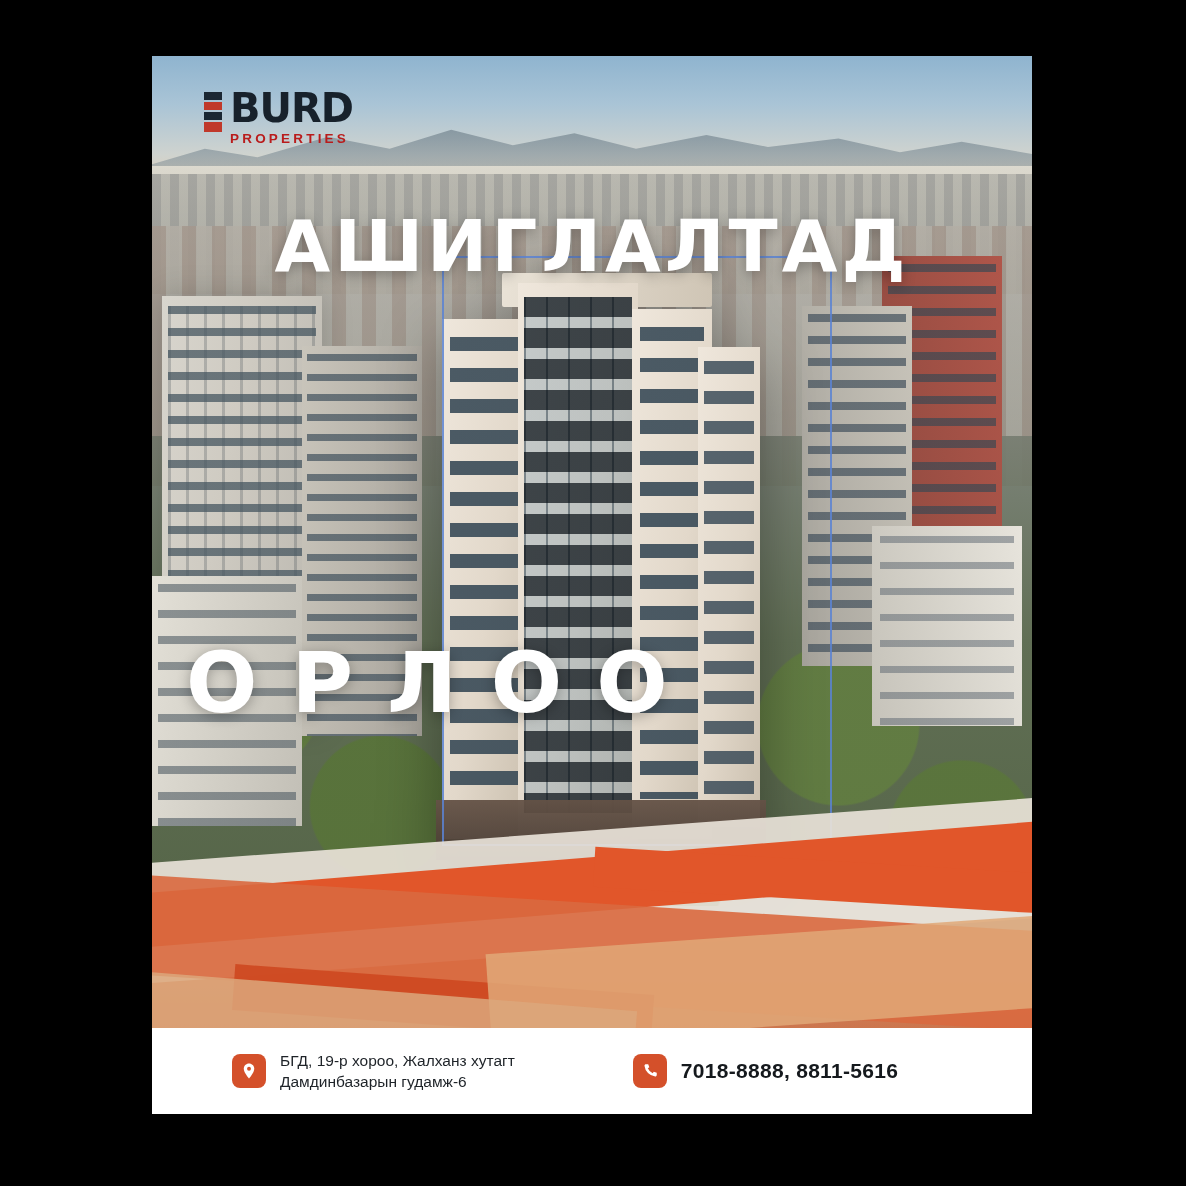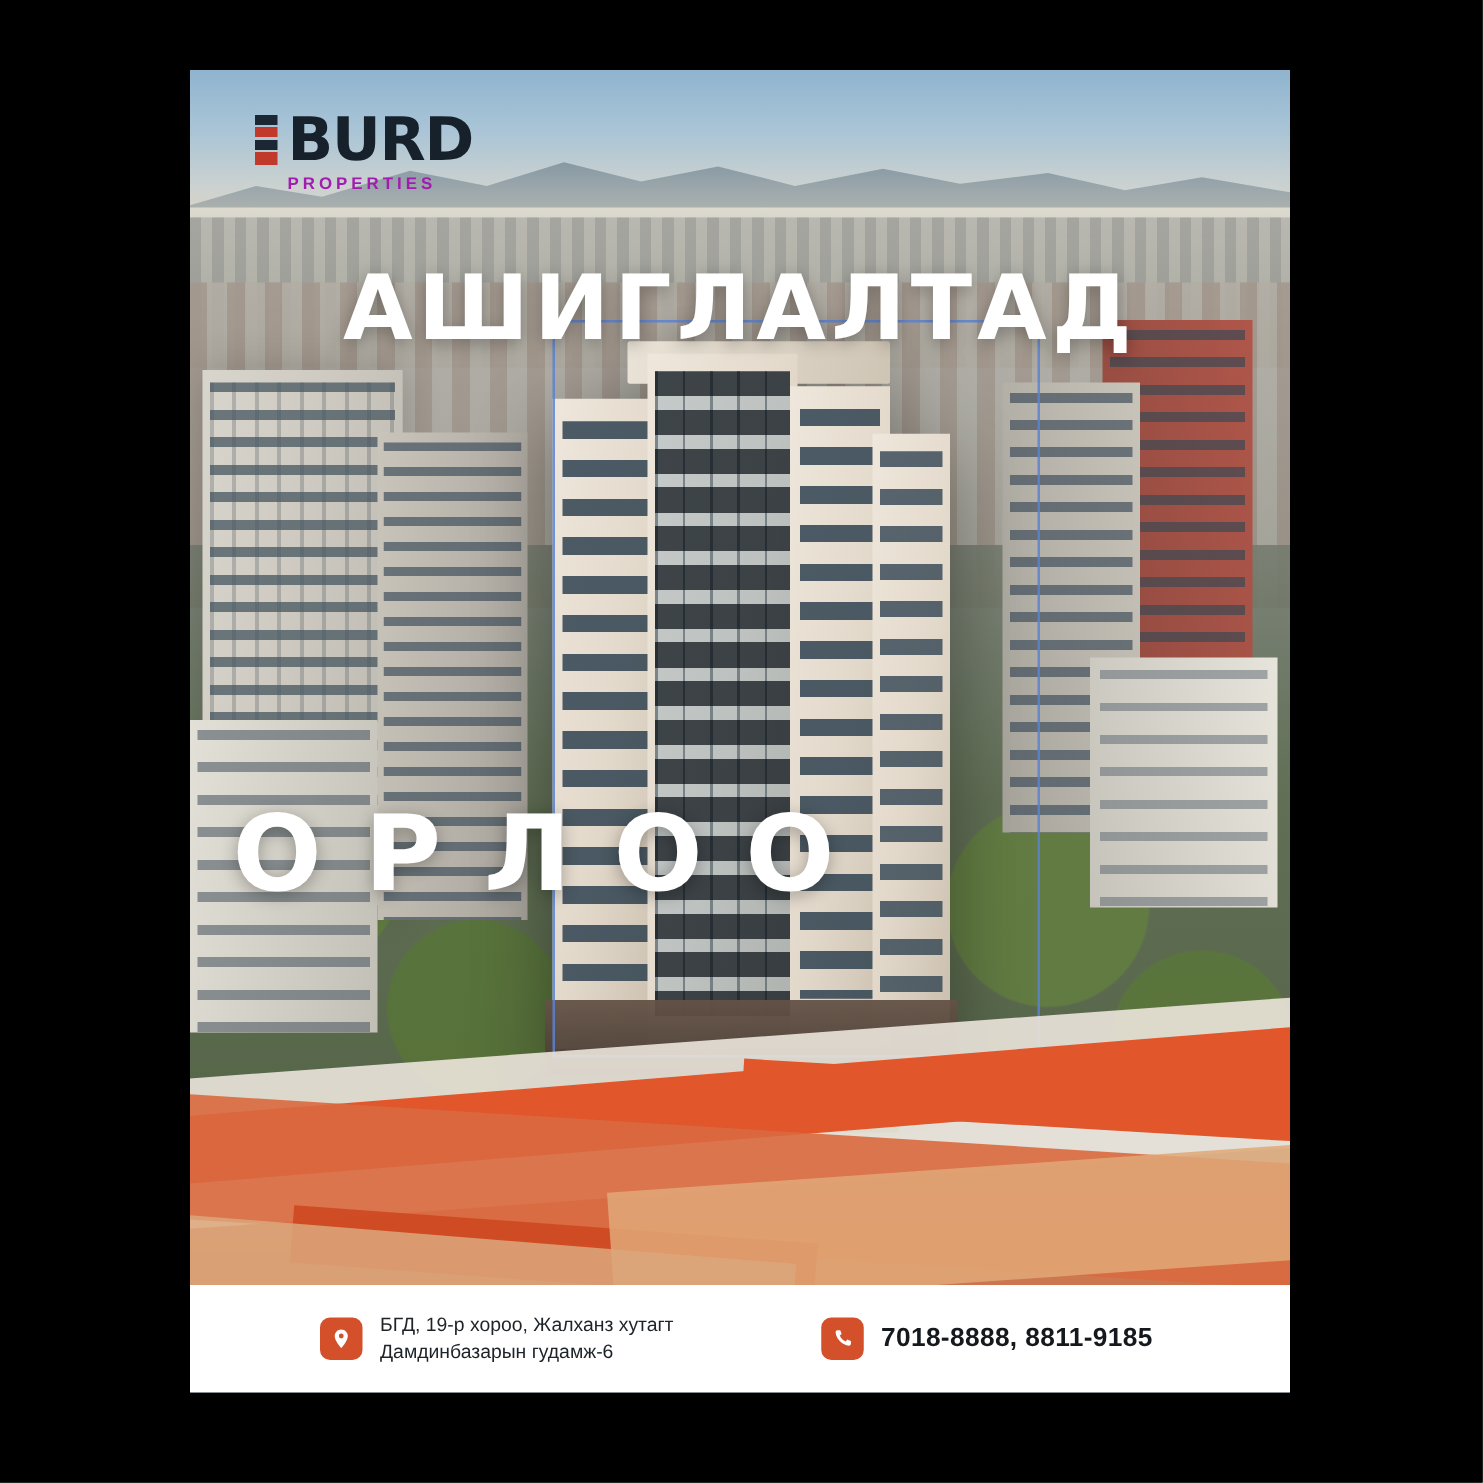--- a/index.html
+++ b/index.html
@@ -345,31 +345,31 @@
     margin-top: 4px;
     background:
       linear-gradient(to bottom,
         #1b2733 0 8px, transparent 8px 10px,
         #c0392b 10px 18px, transparent 18px 20px,
         #1b2733 20px 28px, transparent 28px 30px,
         #c0392b 30px 38px);
   }
   .logo-text { display: flex; flex-direction: column; line-height: 1; }
   .logo-name {
-    font-size: 48px;
+    font-size: 40px;
     font-weight: 800;
     letter-spacing: -1px;
     color: #17212b;
     font-family: "DejaVu Sans", sans-serif;
   }
   .logo-sub {
     margin-top: 4px;
     font-size: 13.5px;
     letter-spacing: 3.2px;
-    color: #a21caf;
+    color: #b91c1c;
     font-weight: 600;
   }
 
   
   .headline-top {
     position: absolute;
     left: 0; right: 0;
     top: 148px;
     text-align: center;
     font-family: "DejaVu Sans", sans-serif;
@@ -405,21 +405,21 @@
     background: #ffffff;
     display: flex;
     align-items: center;
     z-index: 14;
   }
   .footer-item {
     display: flex;
     align-items: center;
     gap: 14px;
   }
-  .footer-item.address { margin-left: 104px; justify-content: space-between; }
+  .footer-item.address { margin-left: 80px; justify-content: space-between; }
   .footer-item.phone   { margin-left: 118px; }
   .pin-badge, .phone-badge {
     width: 34px; height: 34px;
     border-radius: 8px;
     background: #d4502a;
     display: flex;
     align-items: center;
     justify-content: center;
     flex: 0 0 auto;
   }
@@ -508,19 +508,19 @@
           <span>Дамдинбазарын гудамж-6</span>
         </span>
       </div>
 
       <div class="footer-item phone">
         <span class="phone-badge">
           <svg width="18" height="18" viewBox="0 0 24 24" aria-hidden="true">
             <path d="M6.6 3h3l1.5 4-2 1.4a12 12 0 0 0 6.5 6.5l1.4-2 4 1.5v3c0 1.1-.9 2-2 2A16.5 16.5 0 0 1 4.6 5c0-1.1.9-2 2-2z" fill="#ffffff"></path>
           </svg>
         </span>
-        <span class="phone-text">7018-8888, 8811-9185</span>
+        <span class="phone-text">7018-8888, 8811-5616</span>
       </div>
 
     </div>
 
   </div>
 </div>
 
 </body></html>

